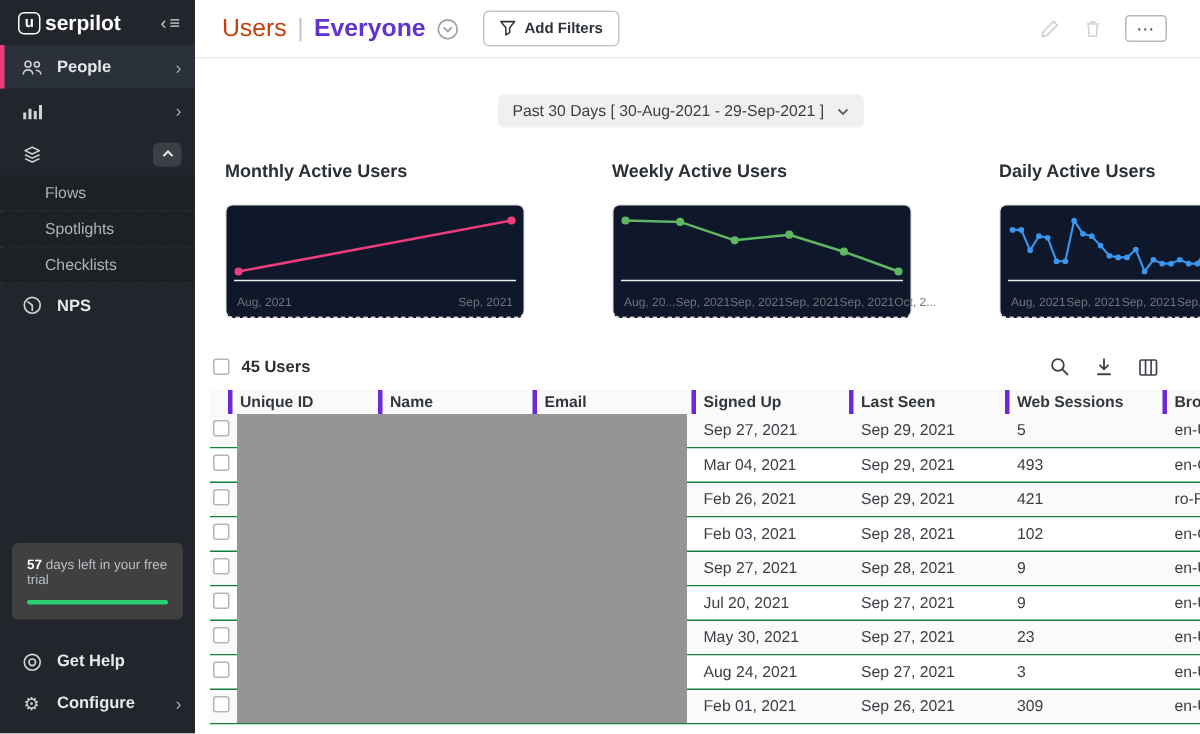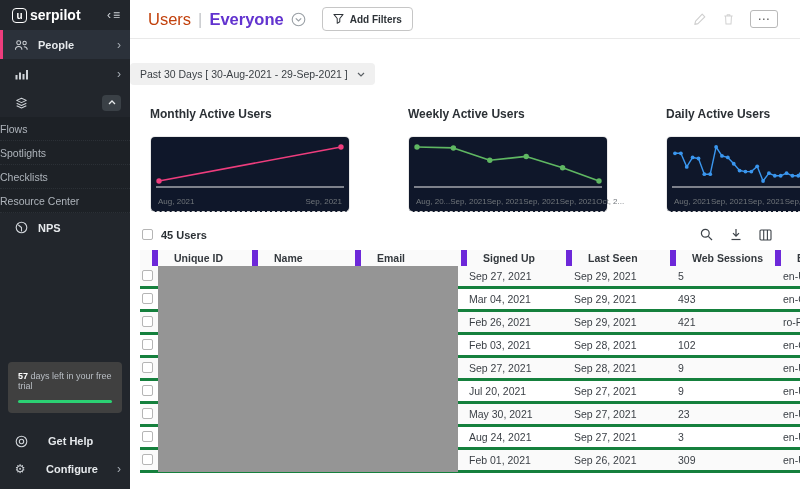--- a/index.html
+++ b/index.html
@@ -15,68 +15,68 @@
   .collapse{margin-left:auto;color:#cfd3d8;font-size:12px;display:flex;gap:2px;cursor:pointer}
   .nav-item{position:relative;height:29px;display:flex;align-items:center;gap:9px;padding:0 9px 0 13px;
             font-size:11px;font-weight:bold;color:#e6e9ec;cursor:pointer}
   .nav-item .chev{margin-left:auto;color:#a7adb4;font-size:12px;font-weight:normal}
   .nav-item.active{background:#2b313a}
   .nav-item.active::before{content:"";position:absolute;left:0;top:0;bottom:0;width:3px;background:#ee3d7d}
   .nav-icon{width:16px;display:flex;justify-content:center;color:#cfd3d8}
   .chev-btn{margin-left:auto;width:19px;height:16px;background:#3a4046;border-radius:4px;
             display:flex;align-items:center;justify-content:center;cursor:pointer}
   .submenu{background:#1d2126}
-  .subitem{height:23px;display:flex;align-items:center;font-size:10.5px;color:#aeb4bb;
+  .subitem{height:23px;display:flex;align-items:center;padding-left:30px;font-size:10.5px;color:#aeb4bb;
            border-bottom:1px dotted #2b3036;cursor:pointer}
   .spacer{flex:1}
   .trial-box{margin:0 8px 14px 8px;background:#404040;border-radius:4px;padding:9px 10px 10px 10px}
   .trial-text{font-size:9px;color:#b9bec4}
   .trial-text b{color:#fff}
   .trial-bar{margin-top:9px;height:3px;border-radius:2px;background:#2bd173}
-  .bottom-item{height:28px;display:flex;align-items:center;gap:19px;padding:0 9px 0 13px;
+  .bottom-item{height:28px;display:flex;align-items:center;gap:9px;padding:0 9px 0 13px;
                font-size:11px;font-weight:bold;color:#e6e9ec;cursor:pointer}
   .bottom-item .chev{margin-left:auto;color:#a7adb4;font-size:12px;font-weight:normal}
   .gear-glyph{font-size:12px;color:#cfd3d8;line-height:1}
   
   .main{flex:1;min-width:0;background:#fff;position:relative}
   .topbar{height:38px;display:flex;align-items:center;border-bottom:1px solid #e9e9e9;padding-left:18px}
   .title{display:flex;align-items:center;gap:7px;font-size:16.5px}
   .t-users{color:#c2410c}
   .t-sep{color:#c3c6c9}
   .t-seg{color:#6233cf;font-weight:bold}
   .add-filters{margin-left:16px;display:flex;align-items:flex-end;gap:6px;border:1px solid #c6c6c6;border-radius:4px;
                background:#fff;padding:5px 10px;font-size:10px;font-weight:bold;color:#2e3338;cursor:pointer;
                font-family:inherit}
   .top-actions{margin-left:auto;display:flex;align-items:center;gap:15px;padding-right:22px}
   .more-btn{width:26px;height:16px;border:1px solid #b9b9b9;border-radius:3px;display:flex;align-items:center;
             justify-content:center;color:#555;font-size:12px;letter-spacing:1px;cursor:pointer;line-height:1}
-  .date-row{margin:24px 22px 0 0;height:22px;display:flex;justify-content:flex-start}
+  .date-row{margin:24px 22px 0 0;height:22px;display:flex;justify-content:center}
   .date-pill{display:inline-flex;align-items:center;gap:9px;background:#f0f0f0;border-radius:4px;
              padding:0 10px;font-size:10.5px;color:#3a3f44;cursor:pointer}
   .charts-row{margin:22px 14px 0 20px;display:flex;gap:18px}
   .chart-block{width:240px;flex:none}
   .chart-title{font-size:12px;font-weight:bold;color:#2b3035;margin:0 0 15px 0}
   .chart-card{width:198px;height:74px;border:1px solid #e9e9e9;border-bottom:1px dashed #d8d8d8;border-radius:5px;
               position:relative;background:#0f172a}
   .chart-card svg{display:block;width:196px;height:54px;margin:0 auto}
   .xlabels{position:absolute;left:7px;right:7px;bottom:5px;display:flex;justify-content:space-between;
            font-size:8px;color:#70757a;white-space:nowrap}
-  .toolbar{margin:16px 0 0 12px;display:flex;align-items:center;gap:8px}
+  .toolbar{margin:26px 0 0 12px;display:flex;align-items:center;gap:8px}
   .users-count{font-size:11px;font-weight:bold;color:#2b3035}
   .tool-icons{margin-left:auto;display:flex;align-items:center;gap:17px;padding-right:28px;color:#3c4248}
   .tool-icons span{cursor:pointer;display:flex}
   .checkbox{width:11px;height:11px;border:1px solid #b5b5b5;border-radius:2px;background:#fff;
             display:inline-block;box-sizing:border-box;flex:none;cursor:pointer}
   
   .table{position:relative;margin:9px 0 0 10px;width:660px;overflow:hidden}
   .thead{display:flex;height:16px;line-height:16px;background:#fafafa;font-size:10.5px;font-weight:bold;color:#33383d}
-  .hcell{border-left:6px solid #6d28d9;padding-left:16px;box-sizing:border-box;flex:none;overflow:hidden;white-space:nowrap;cursor:pointer}
+  .hcell{border-left:3px solid #6d28d9;padding-left:5px;box-sizing:border-box;flex:none;overflow:hidden;white-space:nowrap;cursor:pointer}
   .hcell.cbcell{border-left:none;width:12px;padding:0;cursor:default}
   .c0{width:100px}.c1{width:103px}.c2{width:106px}.c3{width:105px}.c4{width:104px}.c5{width:105px}.c6{width:140px}
-  .trow{display:flex;height:23px;align-items:center;border-bottom:3px solid #15803d;background:#fff;
+  .trow{display:flex;height:23px;align-items:center;border-bottom:1px solid #15803d;background:#fff;
         font-size:10.5px;color:#3a3f45;box-sizing:border-box}
   .trow.odd{background:#fafafa}
   .trow.partial{height:6px;border-bottom:none;background:#fff}
   .tcell{padding-left:8px;box-sizing:border-box;flex:none;white-space:nowrap}
   .tcell.cbcell{width:12px;padding:0}
   .tcell.cbcell .checkbox{margin-left:2px}
   .redaction{position:absolute;left:18px;top:16px;width:300px;height:206px;background:#959595}
 </style>
 </head>
 <body>
@@ -135,23 +135,20 @@
 
   <div class="submenu">
     <div class="subitem">
         <span>Flows</span>
       </div>
     <div class="subitem">
         <span>Spotlights</span>
       </div>
     <div class="subitem">
         <span>Checklists</span>
-      </div>
-    <div class="subitem">
-        <span>Resource Center</span>
       </div>
   </div>
 
   <div class="nav-item">
     <span class="nav-icon">
       <svg width="13" height="13" viewBox="0 0 13 13">
           <circle cx="6.5" cy="6.5" r="5.3" fill="none" stroke="currentColor" stroke-width="1.1"></circle>
           <path d="M6.5 6.5 3.6 4.2M6.5 6.5V10" fill="none" stroke="currentColor" stroke-width="1.1" stroke-linecap="round"></path>
         </svg>
     </span>

